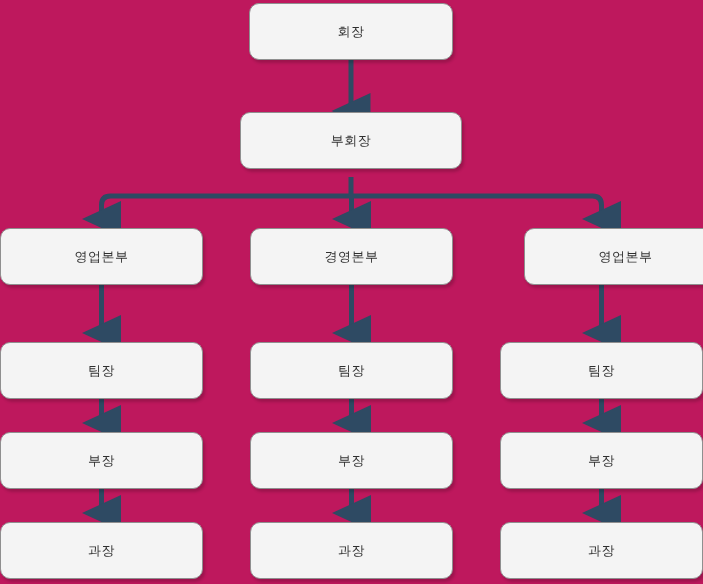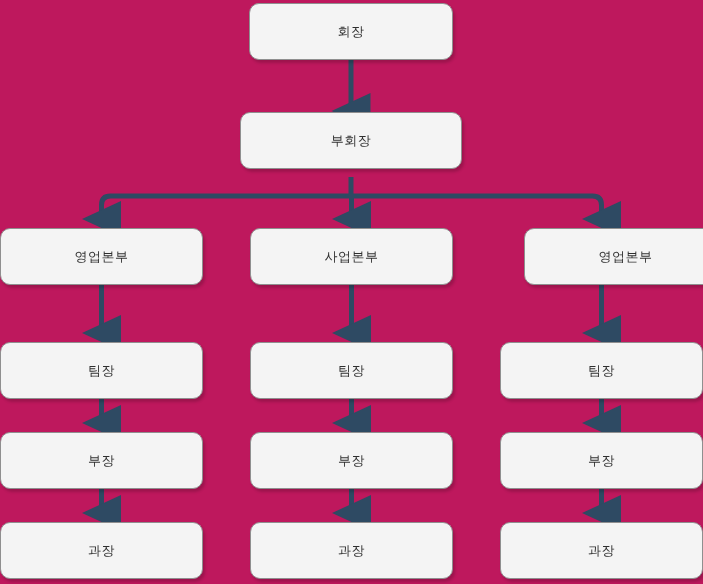--- a/index.html
+++ b/index.html
@@ -78,21 +78,21 @@
       <div class="node" style="left: 249px; top: 3px; width: 204px; height: 57px;">
         <span class="node-label">회장</span>
       </div>
       <div class="node" style="left: 240px; top: 112px; width: 222px; height: 57px;">
         <span class="node-label">부회장</span>
       </div>
       <div class="node" style="left: 0px; top: 228px; width: 203px; height: 57px;">
         <span class="node-label">영업본부</span>
       </div>
       <div class="node" style="left: 250px; top: 228px; width: 203px; height: 57px;">
-        <span class="node-label">사업본부</span>
+        <span class="node-label">경영본부</span>
       </div>
       <div class="node" style="left: 516px; top: 228px; width: 203px; height: 57px; margin-left: 8px;">
         <span class="node-label">영업본부</span>
       </div>
       <div class="node" style="left: 0px; top: 342px; width: 203px; height: 57px;">
         <span class="node-label">팀장</span>
       </div>
       <div class="node" style="left: 250px; top: 342px; width: 203px; height: 57px;">
         <span class="node-label">팀장</span>
       </div>

